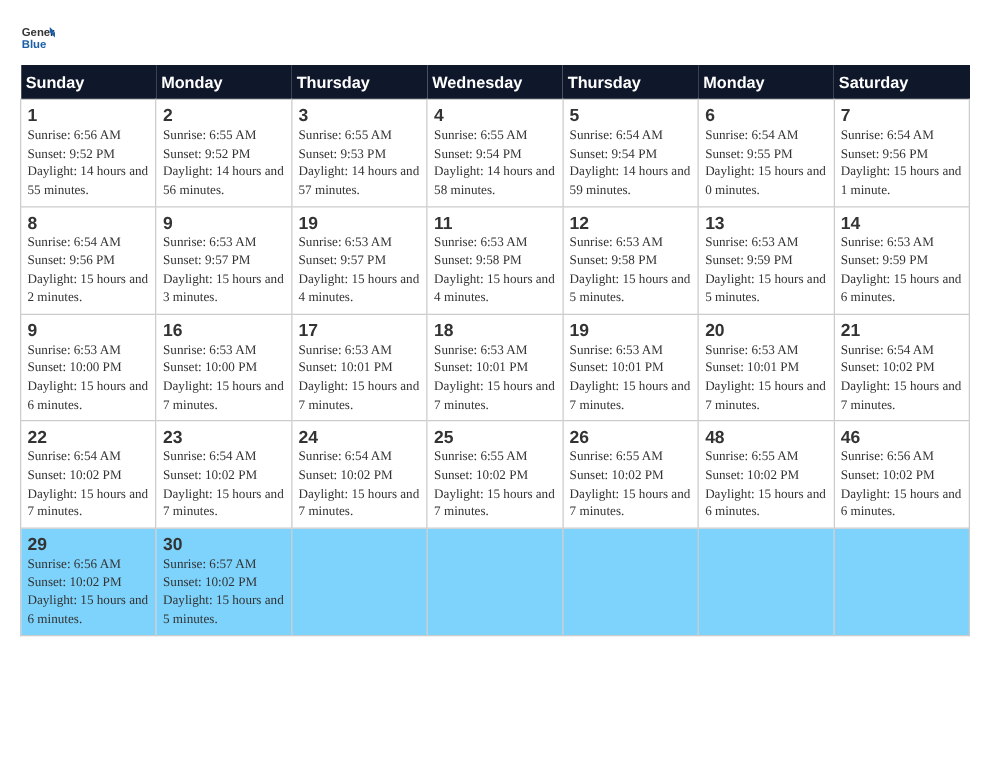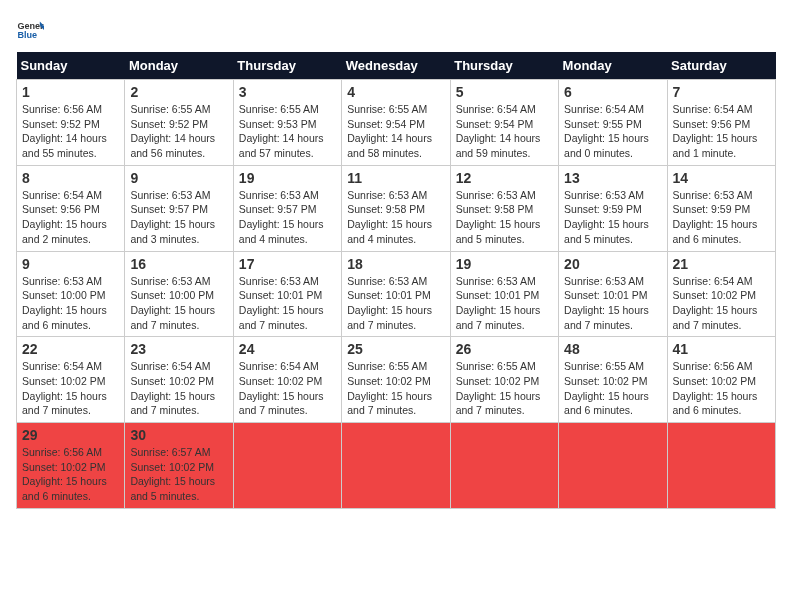--- a/index.html
+++ b/index.html
@@ -52,33 +52,34 @@
     }
     td {
       border: 1px solid #ccc;
       vertical-align: top;
       padding: 4px 5px;
       height: 80px;
       width: 14.28%;
       background: #fff;
     }
     tr:last-child td {
-      background: #ef4444;
+      background: #7dd3fc;
     }
     .day-number {
       font-size: 14px;
       font-weight: bold;
       color: #333;
       display: block;
       margin-bottom: 2px;
     }
     .day-info {
       font-size: 10.5px;
       color: #333;
       line-height: 1.4;
+      font-family: Liberation Serif, serif;
     }
     .empty-cell {
       background: #f9f9f9;
     }
     td.empty-cell {
       background: #f5f5f5;
     }
   </style>
 </head>
 <body>
@@ -220,21 +221,21 @@
         </td>
         <td>
           <span class="day-number">26</span>
           <div class="day-info">Sunrise: 6:55 AM<br>Sunset: 10:02 PM<br>Daylight: 15 hours and 7 minutes.</div>
         </td>
         <td>
           <span class="day-number">48</span>
           <div class="day-info">Sunrise: 6:55 AM<br>Sunset: 10:02 PM<br>Daylight: 15 hours and 6 minutes.</div>
         </td>
         <td>
-          <span class="day-number">41</span>
+          <span class="day-number">46</span>
           <div class="day-info">Sunrise: 6:56 AM<br>Sunset: 10:02 PM<br>Daylight: 15 hours and 6 minutes.</div>
         </td>
       </tr>
       <tr>
         <td>
           <span class="day-number">29</span>
           <div class="day-info">Sunrise: 6:56 AM<br>Sunset: 10:02 PM<br>Daylight: 15 hours and 6 minutes.</div>
         </td>
         <td>
           <span class="day-number">30</span>

